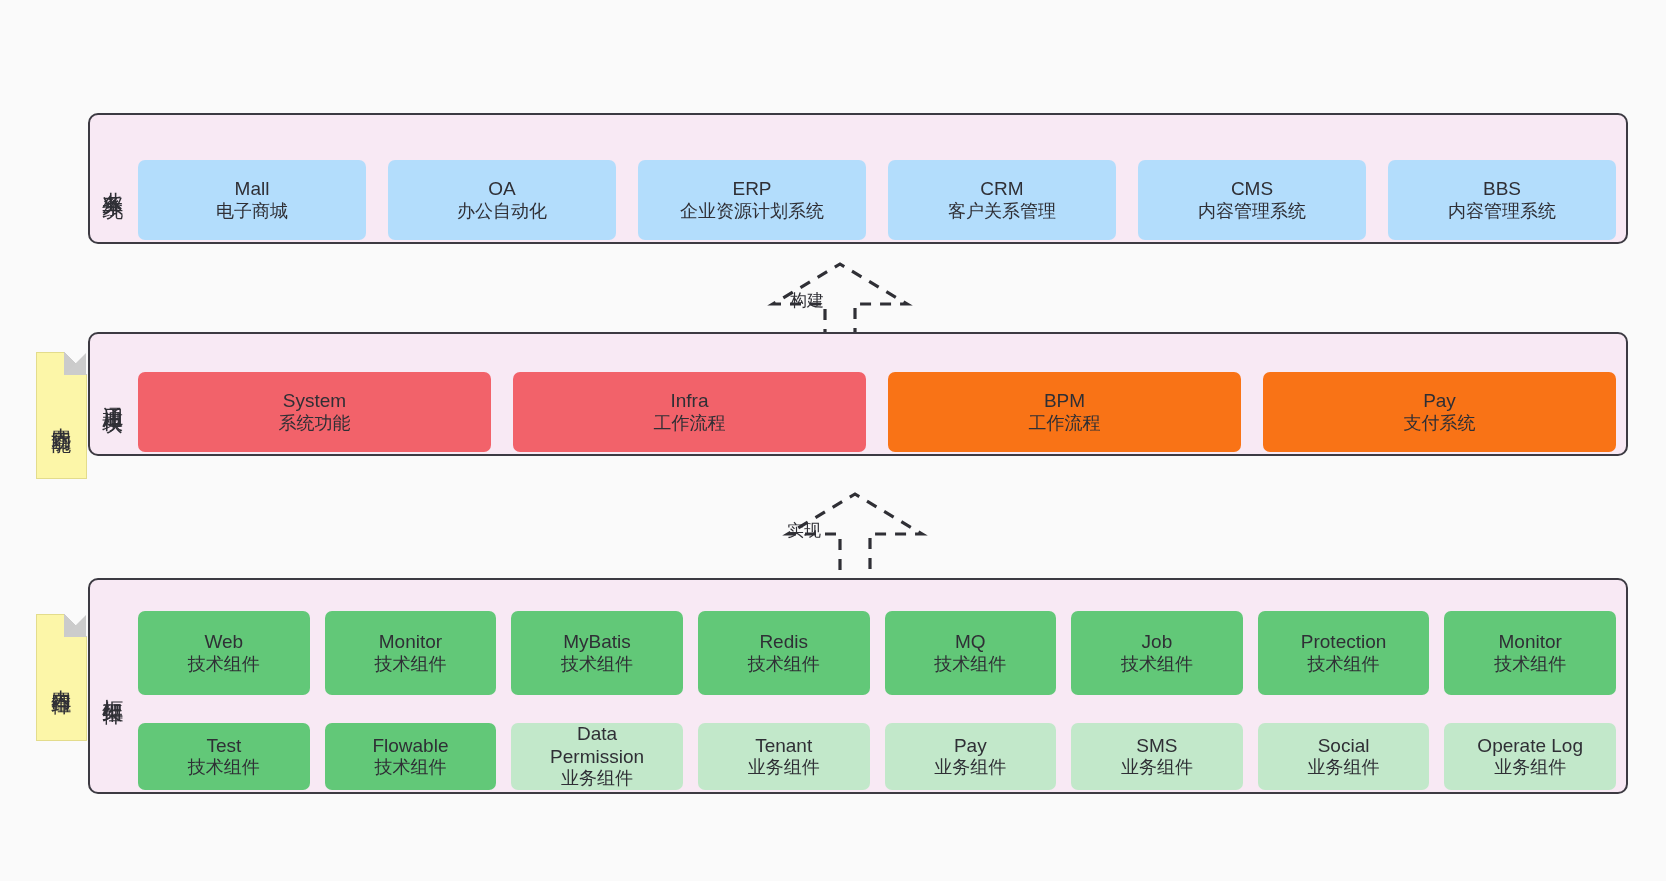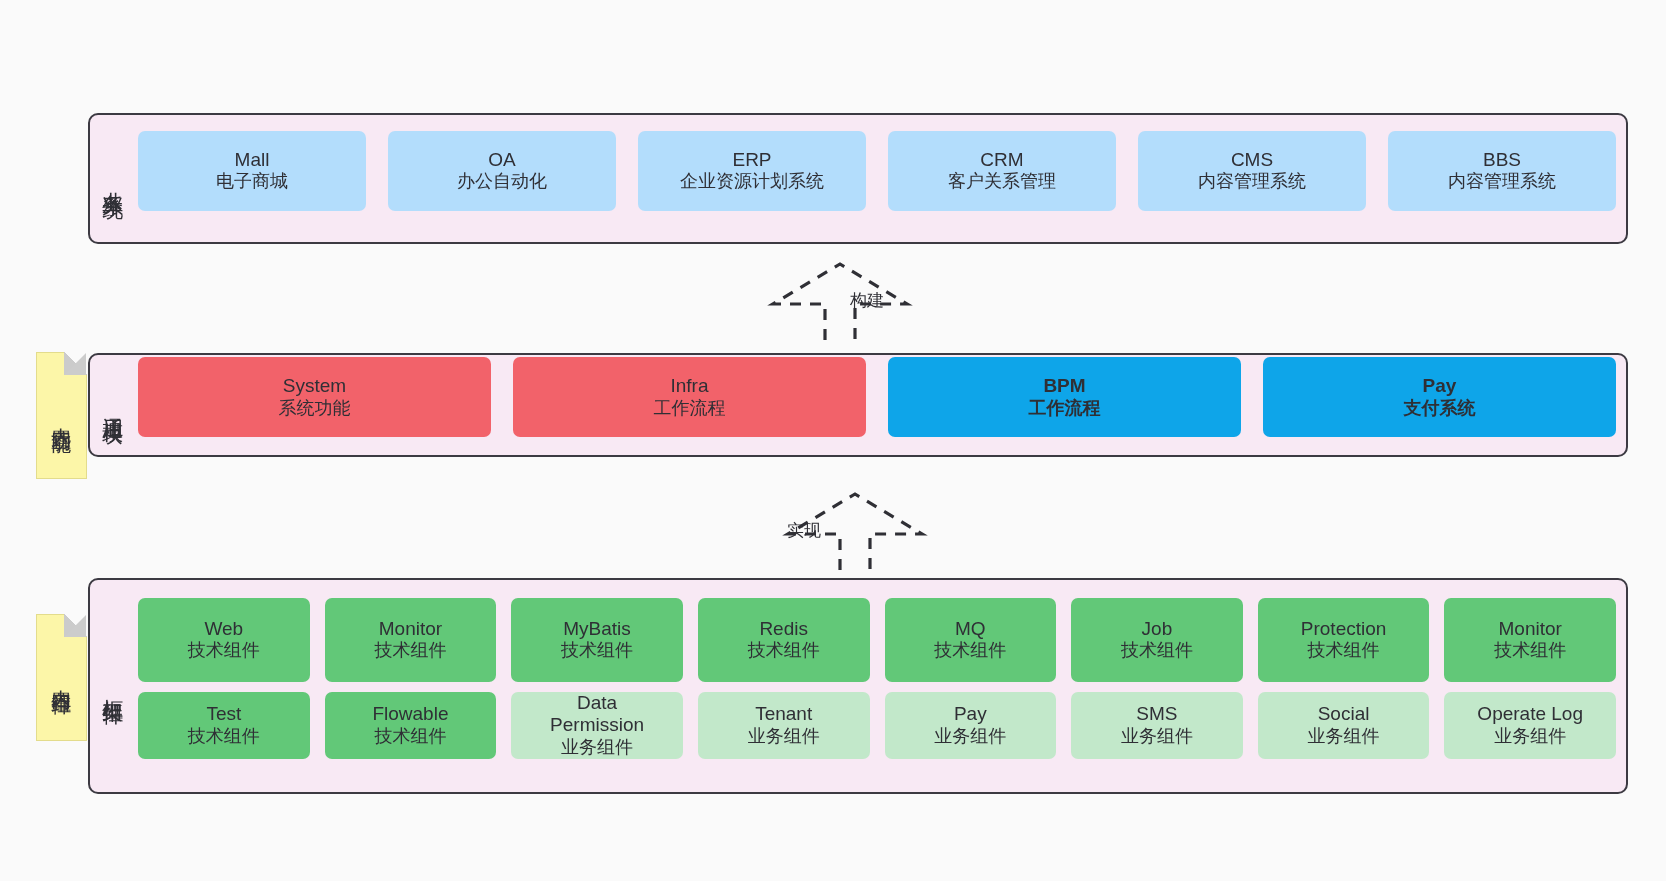--- a/index.html
+++ b/index.html
@@ -40,23 +40,23 @@
     text-orientation: upright;
     letter-spacing: 2px;
     line-height: 1.12;
     user-select: none;
   }
 
   .layer-body {
     flex: 1 1 auto;
     display: flex;
     flex-direction: column;
-    justify-content: center;
+    justify-content: flex-end;
     gap: 14px;
-    padding: 0 10px 16px 2px;
+    padding: 0 10px 2px 2px;
   }
 
   .row {
     display: flex;
     gap: 22px;
     align-items: stretch;
   }
 
   
   .node {
@@ -70,21 +70,21 @@
     text-align: center;
     line-height: 1.18;
     padding: 4px 2px;
   }
   .node .n-title { font-size: 19px; }
   .node .n-sub   { font-size: 18px; }
   .node.two-line-title .n-title { white-space: pre-line; }
 
   .c-blue        { background: #b3ddfc; }
   .c-red         { background: #f2626a; }
-  .c-pink        { background: #0ea5e9; font-weight: bold; }
+  .c-pink        { background: #f97316; }
   .c-green       { background: #62c878; }
   .c-lightgreen  { background: #c2e8ca; }
 
   
   .note {
     position: absolute;
     background: #fcf6a8;
     border: 1px solid #e3dc8c;
     display: flex;
     align-items: center;
@@ -169,28 +169,28 @@
         </div>
 
       </div>
     </div>
   </div>
 
   <svg class="arrow" style="left:755px; top:258px; width:170px; height:92px;" viewBox="0 0 170 92">
 
     <path d="M 70 82 L 70 46 L 18 46 L 85 6 L 152 46 L 100 46 L 100 82" fill="none" stroke="#2f2f35" stroke-width="3.2" stroke-dasharray="11,9" stroke-linejoin="miter"></path>
   </svg>
-  <div class="arrow-label" style="left:850px; top:289px;">构建</div>
+  <div class="arrow-label" style="left:790px; top:289px;">构建</div>
 
   <div class="note" style="left:36px; top:352px; width:51px; height:127px;">
     <span>内置功能</span>
     <span class="note-fold"></span>
   </div>
 
-  <div class="layer" id="layer-common" style="left:88px; top:353px; width:1540px; height:104px;">
+  <div class="layer" id="layer-common" style="left:88px; top:332px; width:1540px; height:124px;">
     <div class="layer-caption">通用模块</div>
     <div class="layer-body">
       <div class="row" style="height:80px;">
 
         <div class="node c-red">
           <span class="n-title">System</span>
           <span class="n-sub">系统功能</span>
         </div>
 
         <div class="node c-red">
@@ -219,21 +219,21 @@
   </svg>
   <div class="arrow-label" style="left:787px; top:519px;">实现</div>
 
   <div class="note" style="left:36px; top:614px; width:51px; height:127px;">
     <span>内置组件</span>
     <span class="note-fold"></span>
   </div>
 
   <div class="layer" id="layer-framework" style="left:88px; top:578px; width:1540px; height:216px;">
     <div class="layer-caption">框架组件</div>
-    <div class="layer-body" style="gap:10px;">
+    <div class="layer-body" style="gap:28px;">
 
       <div class="row" style="height:84px; gap:15px;">
         <div class="node c-green">
           <span class="n-title">Web</span>
           <span class="n-sub">技术组件</span>
         </div>
         <div class="node c-green">
           <span class="n-title">Monitor</span>
           <span class="n-sub">技术组件</span>
         </div>

